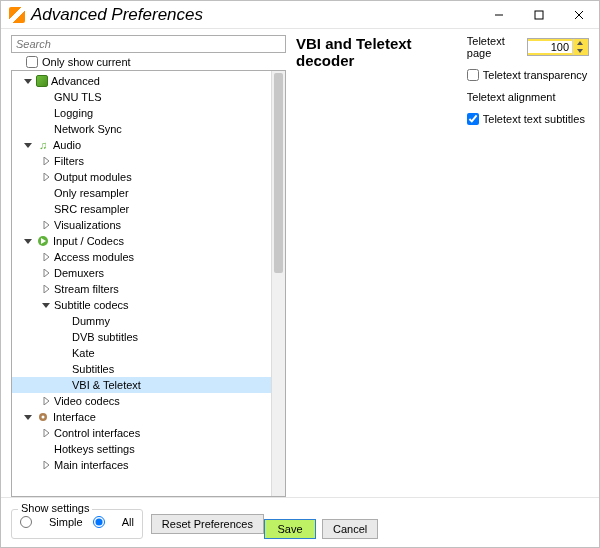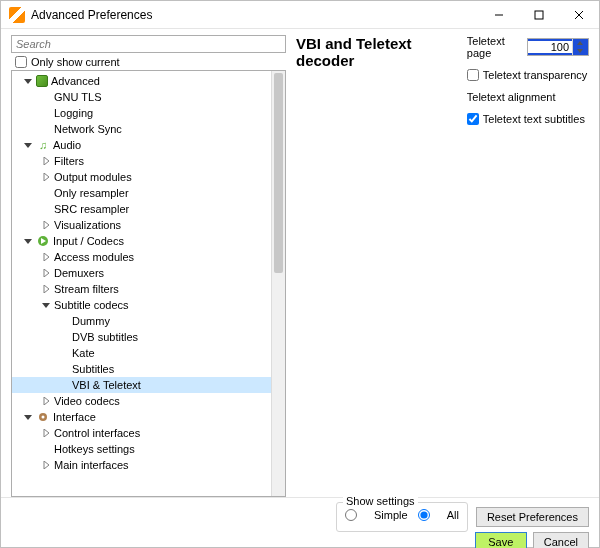--- a/index.html
+++ b/index.html
@@ -21,38 +21,38 @@
     padding-left: 8px;
     border-bottom: 1px solid #e5e5e5;
     background: #fff;
   }
   .titlebar-icon {
     width: 16px; height: 16px; margin-right: 6px;
     background: linear-gradient(135deg,#ff8c00 40%,#fff 40% 60%,#ff8c00 60%);
     border-radius: 2px;
     position: relative;
   }
-  .titlebar-title { flex: 1; font-size: 12px; }
+  .titlebar-title { flex: 1; font-size: 17px; font-style: italic; }
   .winbtns { display: flex; }
   .winbtn {
     width: 40px; height: 28px;
     display: flex; align-items: center; justify-content: center;
     color: #333;
   }
   .winbtn svg { width: 10px; height: 10px; }
   .body { flex: 1; display: flex; flex-direction: column; padding: 6px 10px 0 10px; min-height: 0; }
   .panes { flex: 1; display: flex; gap: 10px; min-height: 0; }
   .left-pane { width: 275px; display: flex; flex-direction: column; min-height: 0; }
   .search-input {
     width: 100%; height: 18px;
     border: 1px solid #adadad; padding: 1px 4px;
     font-size: 11px; color: #777; font-style: italic;
     background: #fff;
   }
-  .only-current { display: flex; align-items: center; gap: 4px; margin: 3px 0 2px 4px; }
+  .only-current { display: flex; align-items: center; gap: 4px; margin: 3px 0 2px 15px; }
   .only-current input { width: 12px; height: 12px; margin: 0; }
   .tree-wrap {
     flex: 1; border: 1px solid #adadad; background: #fff;
     overflow: hidden; position: relative; min-height: 0;
   }
   .tree {
     position: absolute; inset: 0 14px 0 0;
     overflow: hidden; padding: 2px 0;
   }
   .tree-scrollbar {
@@ -76,38 +76,37 @@
   .node-icon.play { color: #3a7a18; }
   .node-icon.gear { color: #6b4a2a; }
   .indent { display: inline-block; }
   .right-pane { flex: 1; display: flex; min-height: 0; }
   .section-title { font-size: 15px; font-weight: 600; margin: 0 0 4px 0; }
   .section-hr { border: none; border-top: 1px solid #d4d4d4; margin: 0 0 18px 0; }
   .form { display: flex; flex-direction: column; gap: 10px; font-size: 11px; max-width: 290px; }
   .form-row { display: flex; align-items: center; }
   .form-row .label { flex: 1; }
   .form-row .ctrl { }
-  .spinbox { display: flex; align-items: center; border: 1px solid #adadad; height: 18px; width: 62px; background: #1d4ed8; }
+  .spinbox { display: flex; align-items: center; border: 1px solid #adadad; height: 18px; width: 62px; background: #fde047; }
   .spinbox input { border: none; width: 44px; text-align: right; padding: 0 3px; font-size: 11px; outline: none; }
   .spinbox .spbtns { width: 14px; display: flex; flex-direction: column; border-left: 1px solid #d4d4d4; }
   .spinbox .spbtn { height: 8px; display: flex; align-items: center; justify-content: center; }
   .spinbox .spbtn svg { width: 6px; height: 4px; }
   .chk { display: flex; align-items: center; gap: 4px; }
   .chk input { width: 12px; height: 12px; margin: 0; }
   .select {
     border: 1px solid #adadad; height: 18px; width: 88px; background: #f5f5f5;
     display: flex; align-items: center; padding: 0 4px; justify-content: space-between;
   }
   .select svg { width: 8px; height: 6px; }
   .footer {
     border-top: 1px solid #e5e5e5;
     padding: 4px 10px 8px 10px;
     display: flex; align-items: flex-end; 
     height: 50px;
-    flex-direction: column;
   }
   .show-settings-group {
     border: 1px solid #d4d4d4; border-radius: 3px;
     padding: 0 8px 4px 8px; font-size: 11px;
     display: flex; align-items: center; gap: 10px;
     position: relative; height: 30px;
   }
   .show-settings-group .legend {
     position: absolute; top: -8px; left: 6px; background: #fff; padding: 0 3px;
   }

